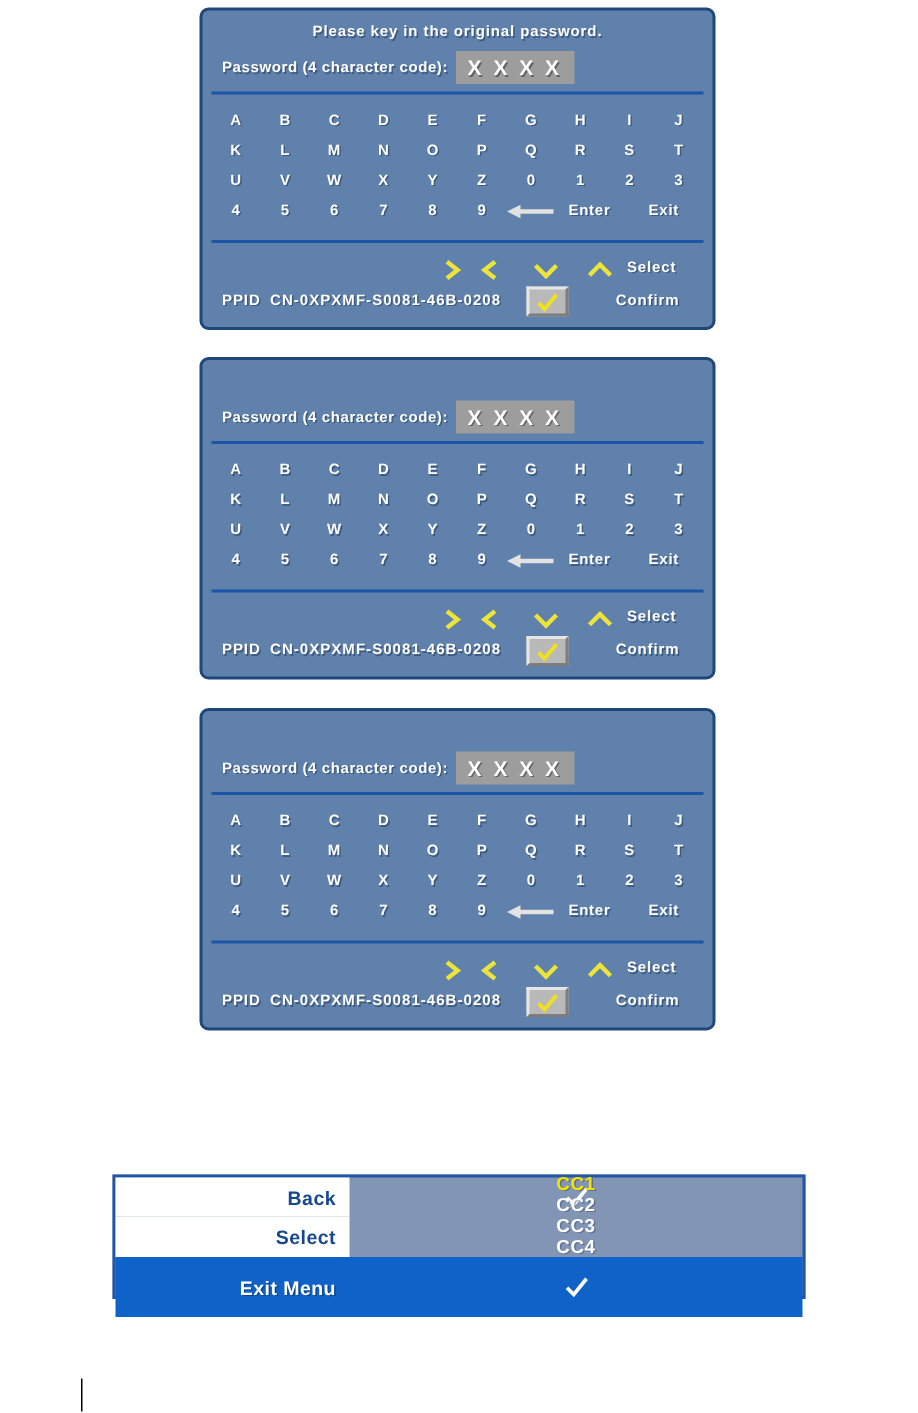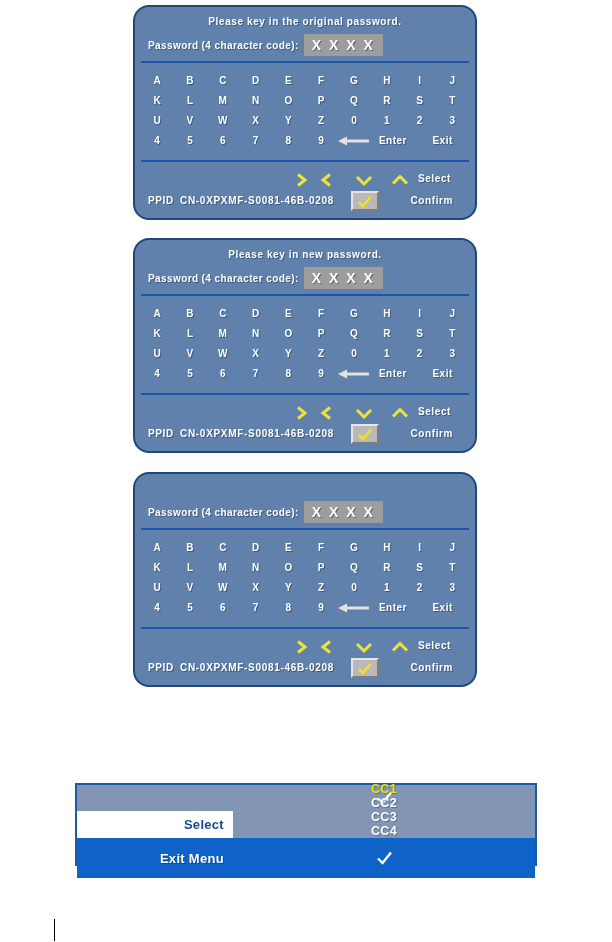--- a/index.html
+++ b/index.html
@@ -3,21 +3,21 @@
 <meta charset="utf-8">
 <style>
   html,body{margin:0;padding:0;}
   body{
     width:612px;height:942px;position:relative;background:#ffffff;
     font-family:"Liberation Sans", sans-serif;overflow:hidden;
   }
   
   .dialog{
     position:absolute;left:133px;width:344px;height:215px;
-    background:#5f81ab;border:2px solid #1f4879;border-radius:16px;
+    background:#5f81ab;border:2px solid #1f4879;border-radius:6px;
     box-sizing:border-box;color:#ffffff;font-weight:bold;
     text-shadow:1px 1px 0 rgba(20,40,70,0.45);
     padding-left:44px;
   }
   .dlg-title{
     position:absolute;top:9px;left:0;right:0;text-align:center;
     font-size:10px;letter-spacing:0.6px;
   }
   .pw-row{
     position:absolute;top:28px;left:13px;right:10px;height:20px;
@@ -171,21 +171,20 @@
       <div class="checkbox">
         <svg width="16" height="13" viewBox="0 0 16 13">
             <polyline points="2,7 6,11 14,1.5" fill="none" stroke="#f0e020" stroke-width="2.6"></polyline>
           </svg>
       </div>
       <span class="confirm-label">Confirm</span>
     </div>
   </div>
 
   <div class="dialog" style="top: 238px;">
-    <div class="dlg-title">Please key in new password.</div>
     <div class="pw-row">
       <span>Password (4 character code):</span>
       <span class="pw-box">X X X X</span>
     </div>
     <div class="divider d1"></div>
     <div class="kb">
       <div class="key">A</div>
         <div class="key">B</div>
         <div class="key">C</div>
         <div class="key">D</div>
@@ -334,20 +333,23 @@
             <polyline points="2,7 6,11 14,1.5" fill="none" stroke="#f0e020" stroke-width="2.6"></polyline>
           </svg>
       </div>
       <span class="confirm-label">Confirm</span>
     </div>
   </div>
 </div>
 
 <div class="cc-menu">
   <div class="menu-row row-back">
+    <div class="menu-label-cell">
+      <span>Back</span>
+    </div>
     <div class="menu-right">
       <svg width="17" height="14" viewBox="0 0 17 14">
           <polyline points="2,7.5 6.5,12 15,1.5" fill="none" stroke="#ffffff" stroke-width="2.4"></polyline>
         </svg>
     </div>
   </div>
   <div class="menu-row row-select">
     <div class="menu-label-cell">
       <span>Select</span>
     </div>

